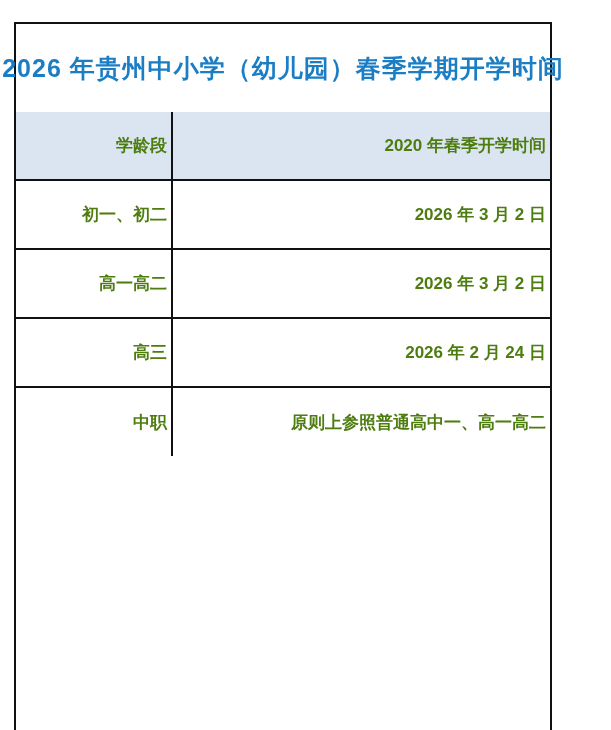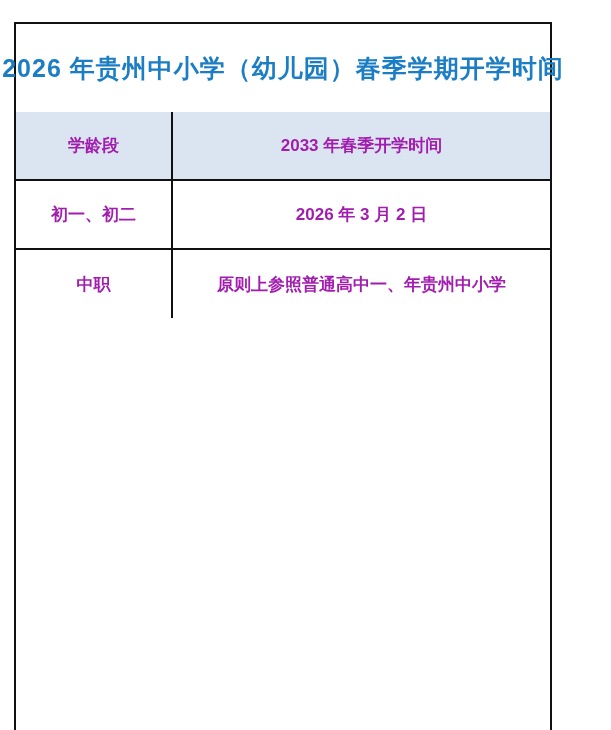--- a/index.html
+++ b/index.html
@@ -38,24 +38,24 @@
     letter-spacing: 1px;
     white-space: nowrap;
   }
   table.schedule {
     width: 100%;
     border-collapse: collapse;
     table-layout: fixed;
   }
   table.schedule td, table.schedule th {
     border: 2px solid var(--border-color);
-    text-align: center;
+    text-align: right;
     vertical-align: middle;
     font-weight: bold;
-    color: #a21caf;
+    color: #4d7c0f;
     font-size: 17px;
     padding: 8px 4px;
   }
   
   table.schedule { border-style: hidden; }
   col.c-stage { width: 156px; }
   thead th {
     background: var(--header-bg);
     height: 68px;
     font-size: 17px;
@@ -71,34 +71,42 @@
   </div>
 
   <table class="schedule">
     <colgroup>
       <col class="c-stage">
       <col class="c-time">
     </colgroup>
     <thead>
       <tr>
         <th>学龄段</th>
-        <th>2033 年春季开学时间</th>
+        <th>2020 年春季开学时间</th>
       </tr>
     </thead>
     <tbody>
 
 
   <tr>
     <td>初一、初二</td>
     <td>2026 年 3 月 2 日</td>
   </tr>
 
 
+  <tr>
+    <td>高一高二</td>
+    <td>2026 年 3 月 2 日</td>
+  </tr>
 
+  <tr>
+    <td>高三</td>
+    <td>2026 年 2 月 24 日</td>
+  </tr>
 
   <tr>
     <td>中职</td>
-    <td>原则上参照普通高中一、年贵州中小学</td>
+    <td>原则上参照普通高中一、高一高二</td>
   </tr>
 
 </tbody>
   </table>
 </div>
 
 </body></html>

